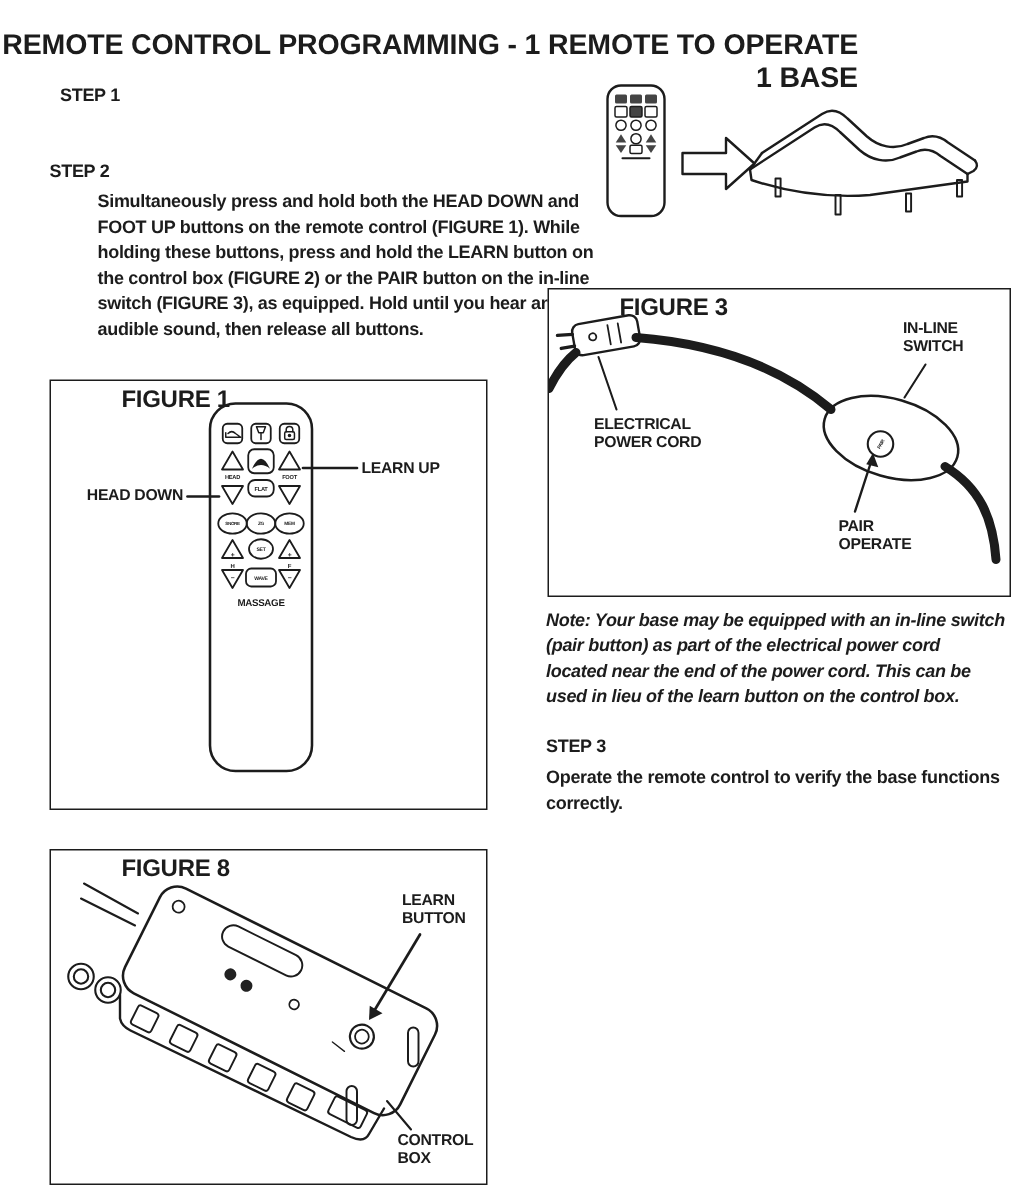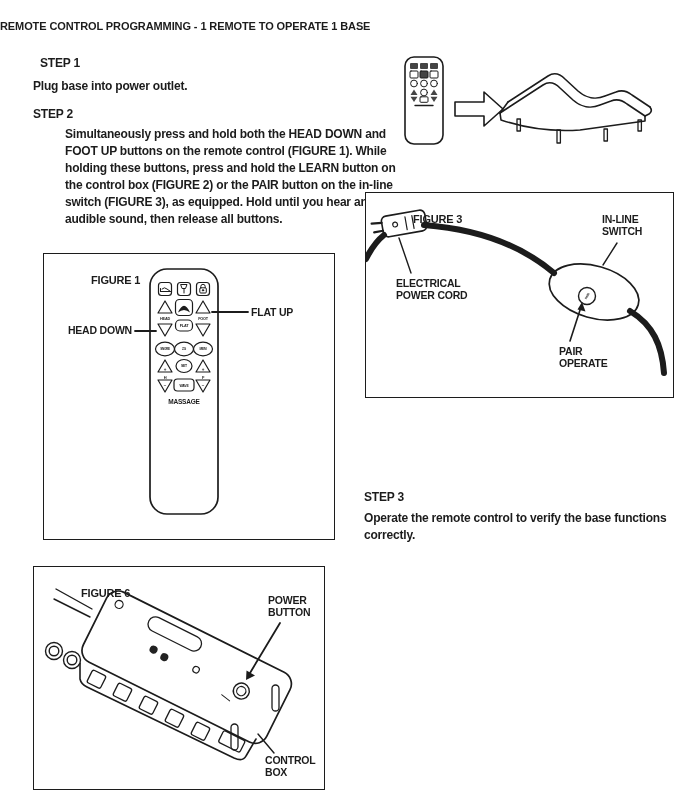--- a/index.html
+++ b/index.html
@@ -2,42 +2,41 @@
 <html><head>
 <meta charset="utf-8">
 <style>
   html,body{margin:0;padding:0;background:#ffffff;}
   .page{
     position:relative;width:675px;height:800px;background:#fff;overflow:hidden;
     font-family:"Liberation Sans",sans-serif;color:#1c1c1c;
     font-weight:700;letter-spacing:-0.2px;
   }
   .title{
-    position:absolute;top:20px;left:0;width:572px;text-align:left;
-    font-size:11px;letter-spacing:-0.1px;
+    position:absolute;top:20px;left:0;width:572px;text-align:right;
+    font-size:19px;letter-spacing:-0.1px;
   }
   .step-h{position:absolute;font-size:12px;}
   .step-b{position:absolute;font-size:12px;line-height:17px;}
   .note{position:absolute;font-size:12px;line-height:17px;font-style:italic;}
   .figbox{position:absolute;border:1.5px solid #1c1c1c;background:#fff;}
-  .figlabel{position:absolute;left:12px;top:20px;font-size:11px;padding-left:35px;}
+  .figlabel{position:absolute;left:12px;top:4px;font-size:16px;padding-left:35px;}
   .callout{position:absolute;font-size:10.5px;line-height:12px;letter-spacing:-0.2px;}
   svg{position:absolute;left:0;top:0;}
   svg text{font-family:"Liberation Sans",sans-serif;font-weight:700;fill:#1c1c1c;}
   .ln{stroke:#1c1c1c;fill:none;stroke-linecap:round;stroke-linejoin:round;}
 </style>
 </head>
 <body>
 
 <div class="page">
 
   <div class="title">REMOTE CONTROL PROGRAMMING - 1 REMOTE TO OPERATE 1 BASE</div>
 
   <div class="step-h" style="left:40px;top:56px;">STEP 1</div>
-  <div class="step-b" style="left:33px;top:78px;width:320px;">Plug base into power outlet.</div>
 
   <div class="step-h" style="left:33px;top:107px;">STEP 2</div>
   <div class="step-b" style="left:33px;top:126px;width:334px;margin-left:32px;">Simultaneously press and hold both the HEAD DOWN and FOOT UP buttons on the remote control (FIGURE 1). While holding these buttons, press and hold the LEARN button on the control box (FIGURE 2) or the PAIR button on the in-line switch (FIGURE 3), as equipped. Hold until you hear an audible sound, then release all buttons.</div>
 
   <svg style="left:400px;top:52px;" width="275" height="130" viewBox="0 0 275 130">
 
     <g>
       <rect x="5" y="5" width="38" height="87" rx="9" class="ln" stroke-width="1.6"></rect>
       <g class="ln" stroke-width="1">
         <rect x="10" y="11" width="8" height="6" rx="1" fill="#444" stroke="none"></rect>
@@ -69,21 +68,21 @@
       <path d="M100,61 L101,68 Q140,81 180,78 L245,69 L245,64"></path>
       <g stroke-width="1.3">
         <rect x="117" y="67" width="3.4" height="12"></rect>
         <rect x="157" y="78" width="3.4" height="13"></rect>
         <rect x="204" y="77" width="3.4" height="12"></rect>
         <rect x="238" y="68" width="3.4" height="11"></rect>
       </g>
     </g>
   </svg>
 
-  <div class="figbox" style="left:33px;top:253px;width:290px;height:285px;margin-left:10px;">
+  <div class="figbox" style="left:33px;top:253px;width:290px;height:285px;">
     <svg width="290" height="285" viewBox="0 0 290 285">
 
       <rect x="106" y="15" width="68" height="245" rx="17" class="ln" stroke-width="1.7"></rect>
 
       <g class="ln" stroke-width="1.2">
         <rect x="114.5" y="28.5" width="13" height="13" rx="3"></rect>
         <rect x="133.5" y="28.5" width="13" height="13" rx="3"></rect>
         <rect x="152.5" y="28.5" width="13" height="13" rx="3"></rect>
       </g>
       <g class="ln" stroke-width="1">
@@ -145,21 +144,21 @@
       <text x="121" y="132.5" font-size="4.5" text-anchor="middle">−</text>
       <text x="140" y="132.6" font-size="3.4" text-anchor="middle">WAVE</text>
       <text x="159" y="132.5" font-size="4.5" text-anchor="middle">−</text>
       <text x="140" y="150" font-size="6.5" text-anchor="middle">MASSAGE</text>
 
       <line x1="91" y1="77" x2="112" y2="77" class="ln" stroke-width="1.8"></line>
       <line x1="168" y1="58" x2="204" y2="58" class="ln" stroke-width="1.8"></line>
     </svg>
     <div class="figlabel">FIGURE 1</div>
     <div class="callout" style="left:16px;top:70px;width:72px;text-align:right;">HEAD DOWN</div>
-    <div class="callout" style="left:207px;top:52px;">FLAT UP</div>
+    <div class="callout" style="left:207px;top:52px;">LEARN UP</div>
   </div>
 
   <div class="figbox" style="left:365px;top:192px;width:307px;height:204px;">
     <svg width="307" height="204" viewBox="0 0 307 204">
 
       <g>
         <path d="M0,66 Q8,50 18,42" class="ln" stroke-width="6"></path>
         <path d="M0,66 Q8,50 18,42" class="ln" stroke="#fff" stroke-width="3"></path>
         <path d="M58,32 C110,36 155,52 188,80" class="ln" stroke-width="6"></path>
         <path d="M58,32 C110,36 155,52 188,80" class="ln" stroke="#fff" stroke-width="3"></path>
@@ -185,20 +184,21 @@
         <line x1="204" y1="148" x2="215" y2="114" class="ln" stroke-width="1.6"></line>
         <polygon points="216,109 211.5,116.5 219.5,118.5" fill="#1c1c1c"></polygon>
       </g>
     </svg>
     <div class="figlabel">FIGURE 3</div>
     <div class="callout" style="left:236px;top:20px;width:52px;">IN-LINE SWITCH</div>
     <div class="callout" style="left:30px;top:84px;width:76px;">ELECTRICAL POWER CORD</div>
     <div class="callout" style="left:193px;top:152px;width:50px;">PAIR OPERATE</div>
   </div>
 
+  <div class="note" style="left:364px;top:405px;width:306px;">Note: Your base may be equipped with an in-line switch (pair button) as part of the electrical power cord located near the end of the power cord. This can be used in lieu of the learn button on the control box.</div>
 
   <div class="step-h" style="left:364px;top:490px;">STEP 3</div>
   <div class="step-b" style="left:364px;top:510px;width:310px;">Operate the remote control to verify the base functions correctly.</div>
 
   <div class="figbox" style="left:33px;top:566px;width:290px;height:222px;">
     <svg width="290" height="222" viewBox="0 0 290 222">
 
       <g class="ln" stroke-width="1.4">
         <path d="M58,42 L22,22"></path>
         <path d="M56,50 L20,32"></path>
@@ -239,18 +239,18 @@
         <rect x="197" y="157" width="7" height="26" rx="3.5"></rect>
       </g>
 
       <g>
         <line x1="246" y1="56" x2="216" y2="106" class="ln" stroke-width="1.8"></line>
         <polygon points="212,113 212.5,103.5 221,108.5" fill="#1c1c1c"></polygon>
       </g>
 
       <line x1="240" y1="186" x2="224" y2="167" class="ln" stroke-width="1.4"></line>
     </svg>
-    <div class="figlabel">FIGURE 6</div>
-    <div class="callout" style="left:234px;top:27px;width:55px;">POWER BUTTON</div>
+    <div class="figlabel">FIGURE 8</div>
+    <div class="callout" style="left:234px;top:27px;width:55px;">LEARN BUTTON</div>
     <div class="callout" style="left:231px;top:187px;width:60px;">CONTROL BOX</div>
   </div>
 
 </div>
 
 </body></html>

